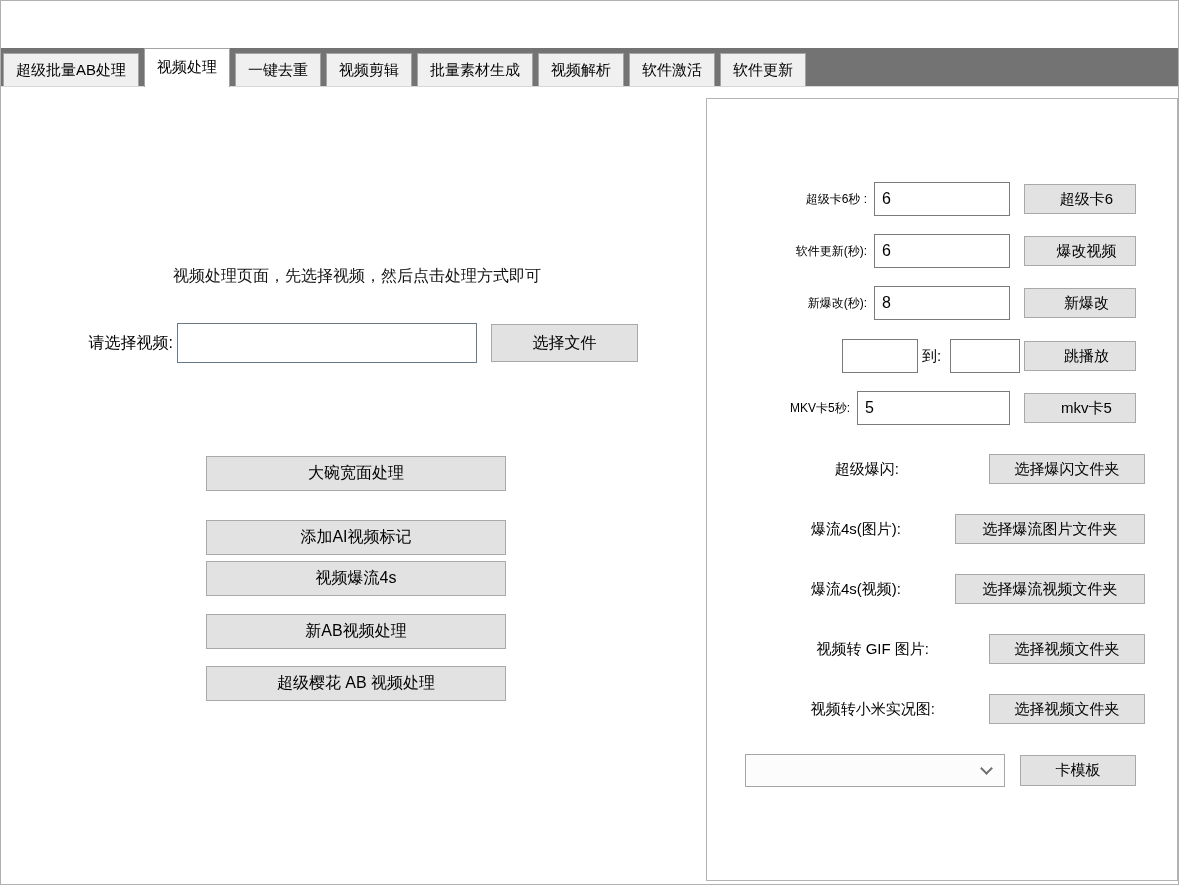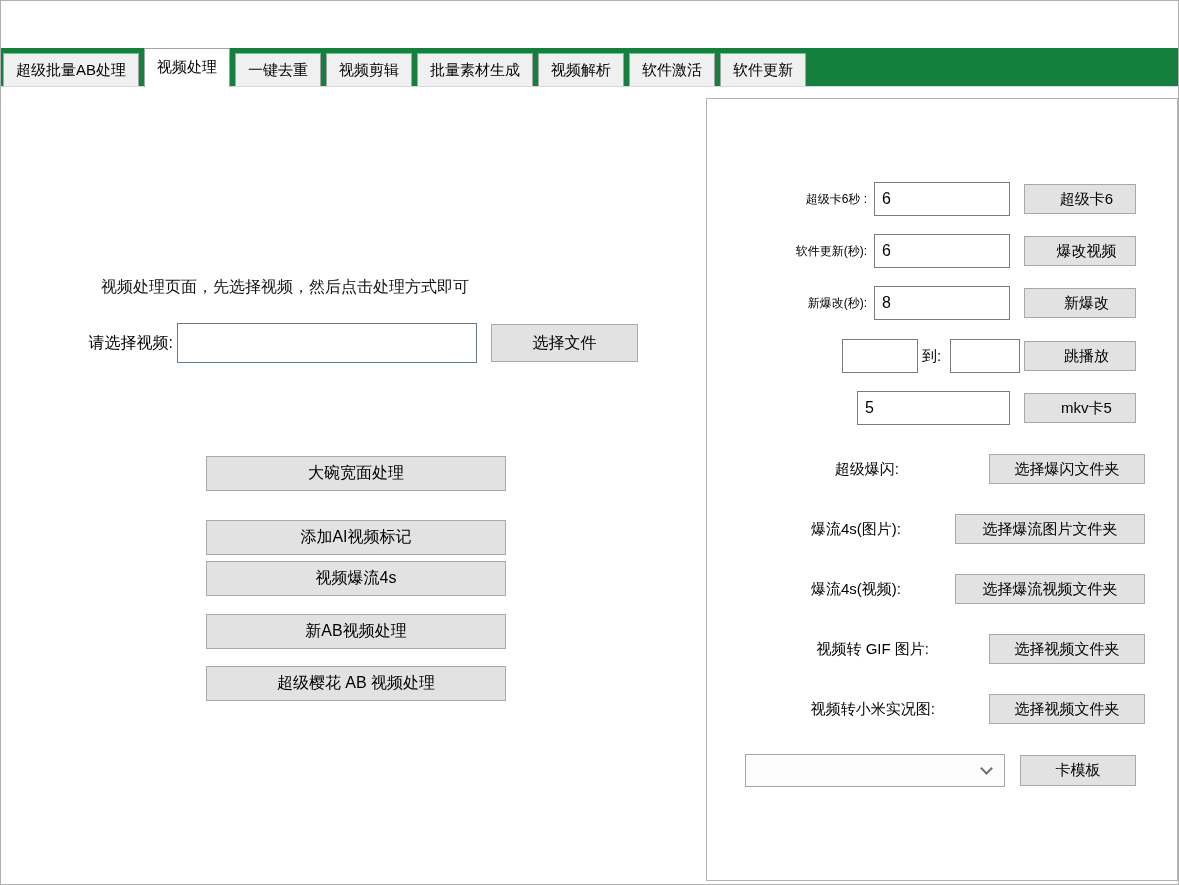--- a/index.html
+++ b/index.html
@@ -25,35 +25,35 @@
     color:#8a8a8a; cursor:default;
   }
   .ctl-min { font-size:15px; }
   .ctl-max { font-size:14px; }
   .ctl-close { font-size:22px; font-weight:300; }
 
   
   .tabstrip {
     position:absolute; top:47px; left:0; right:0; height:39px;
     display:flex; align-items:flex-end;
-    border-bottom:1px solid #d8d8d8; background:#15803d;
+    border-bottom:1px solid #d8d8d8; background:#737373;
   }
   .tab {
     height:33px; background:#f0f0f0; border:1px solid #a3a3a3; border-bottom:none;
     font-size:15px; color:#000; padding:0 12px; line-height:31px;
     margin-right:5px; white-space:nowrap; cursor:default;
   }
   .tab:first-child { margin-left:2px; }
   .tab.active {
     height:39px; background:#ffffff; line-height:36px;
     margin-bottom:-1px; position:relative; z-index:2;
   }
 
   
-  .instruction { position:absolute; left:100px; top:276px; width:512px; text-align:left; font-size:16px; color:#111; }
+  .instruction { position:absolute; left:100px; top:265px; width:512px; text-align:center; font-size:16px; color:#111; }
   .file-label { position:absolute; left:40px; top:322px; width:132px; height:40px; line-height:40px; text-align:right; font-size:16px; color:#000; }
   .file-input {
     position:absolute; left:176px; top:322px; width:300px; height:40px;
     border:1px solid #68798a; background:#fff; font-size:16px; padding:0 8px;
     font-family:inherit;
   }
   .btn {
     background:#e2e2e2; border:1px solid #a9a9a9; color:#000;
     font-family:inherit; cursor:default;
   }
@@ -160,20 +160,21 @@
     </div>
 
     <div class="prow r4">
       <input class="pinput jump-from" value="" style="">
       <span class="to-label">到:</span>
       <input class="pinput jump-to" value="" style="">
       <button class="btn pbtn">跳播放</button>
     </div>
 
     <div class="prow r5">
+      <span class="plabel">MKV卡5秒:</span>
       <input class="pinput" value="5" style="">
       <button class="btn pbtn">mkv卡5</button>
     </div>
 
     <div class="frow r6">
       <span class="flabel">超级爆闪:</span>
       <button class="btn fbtn">选择爆闪文件夹</button>
     </div>
 
     <div class="frow r7">

